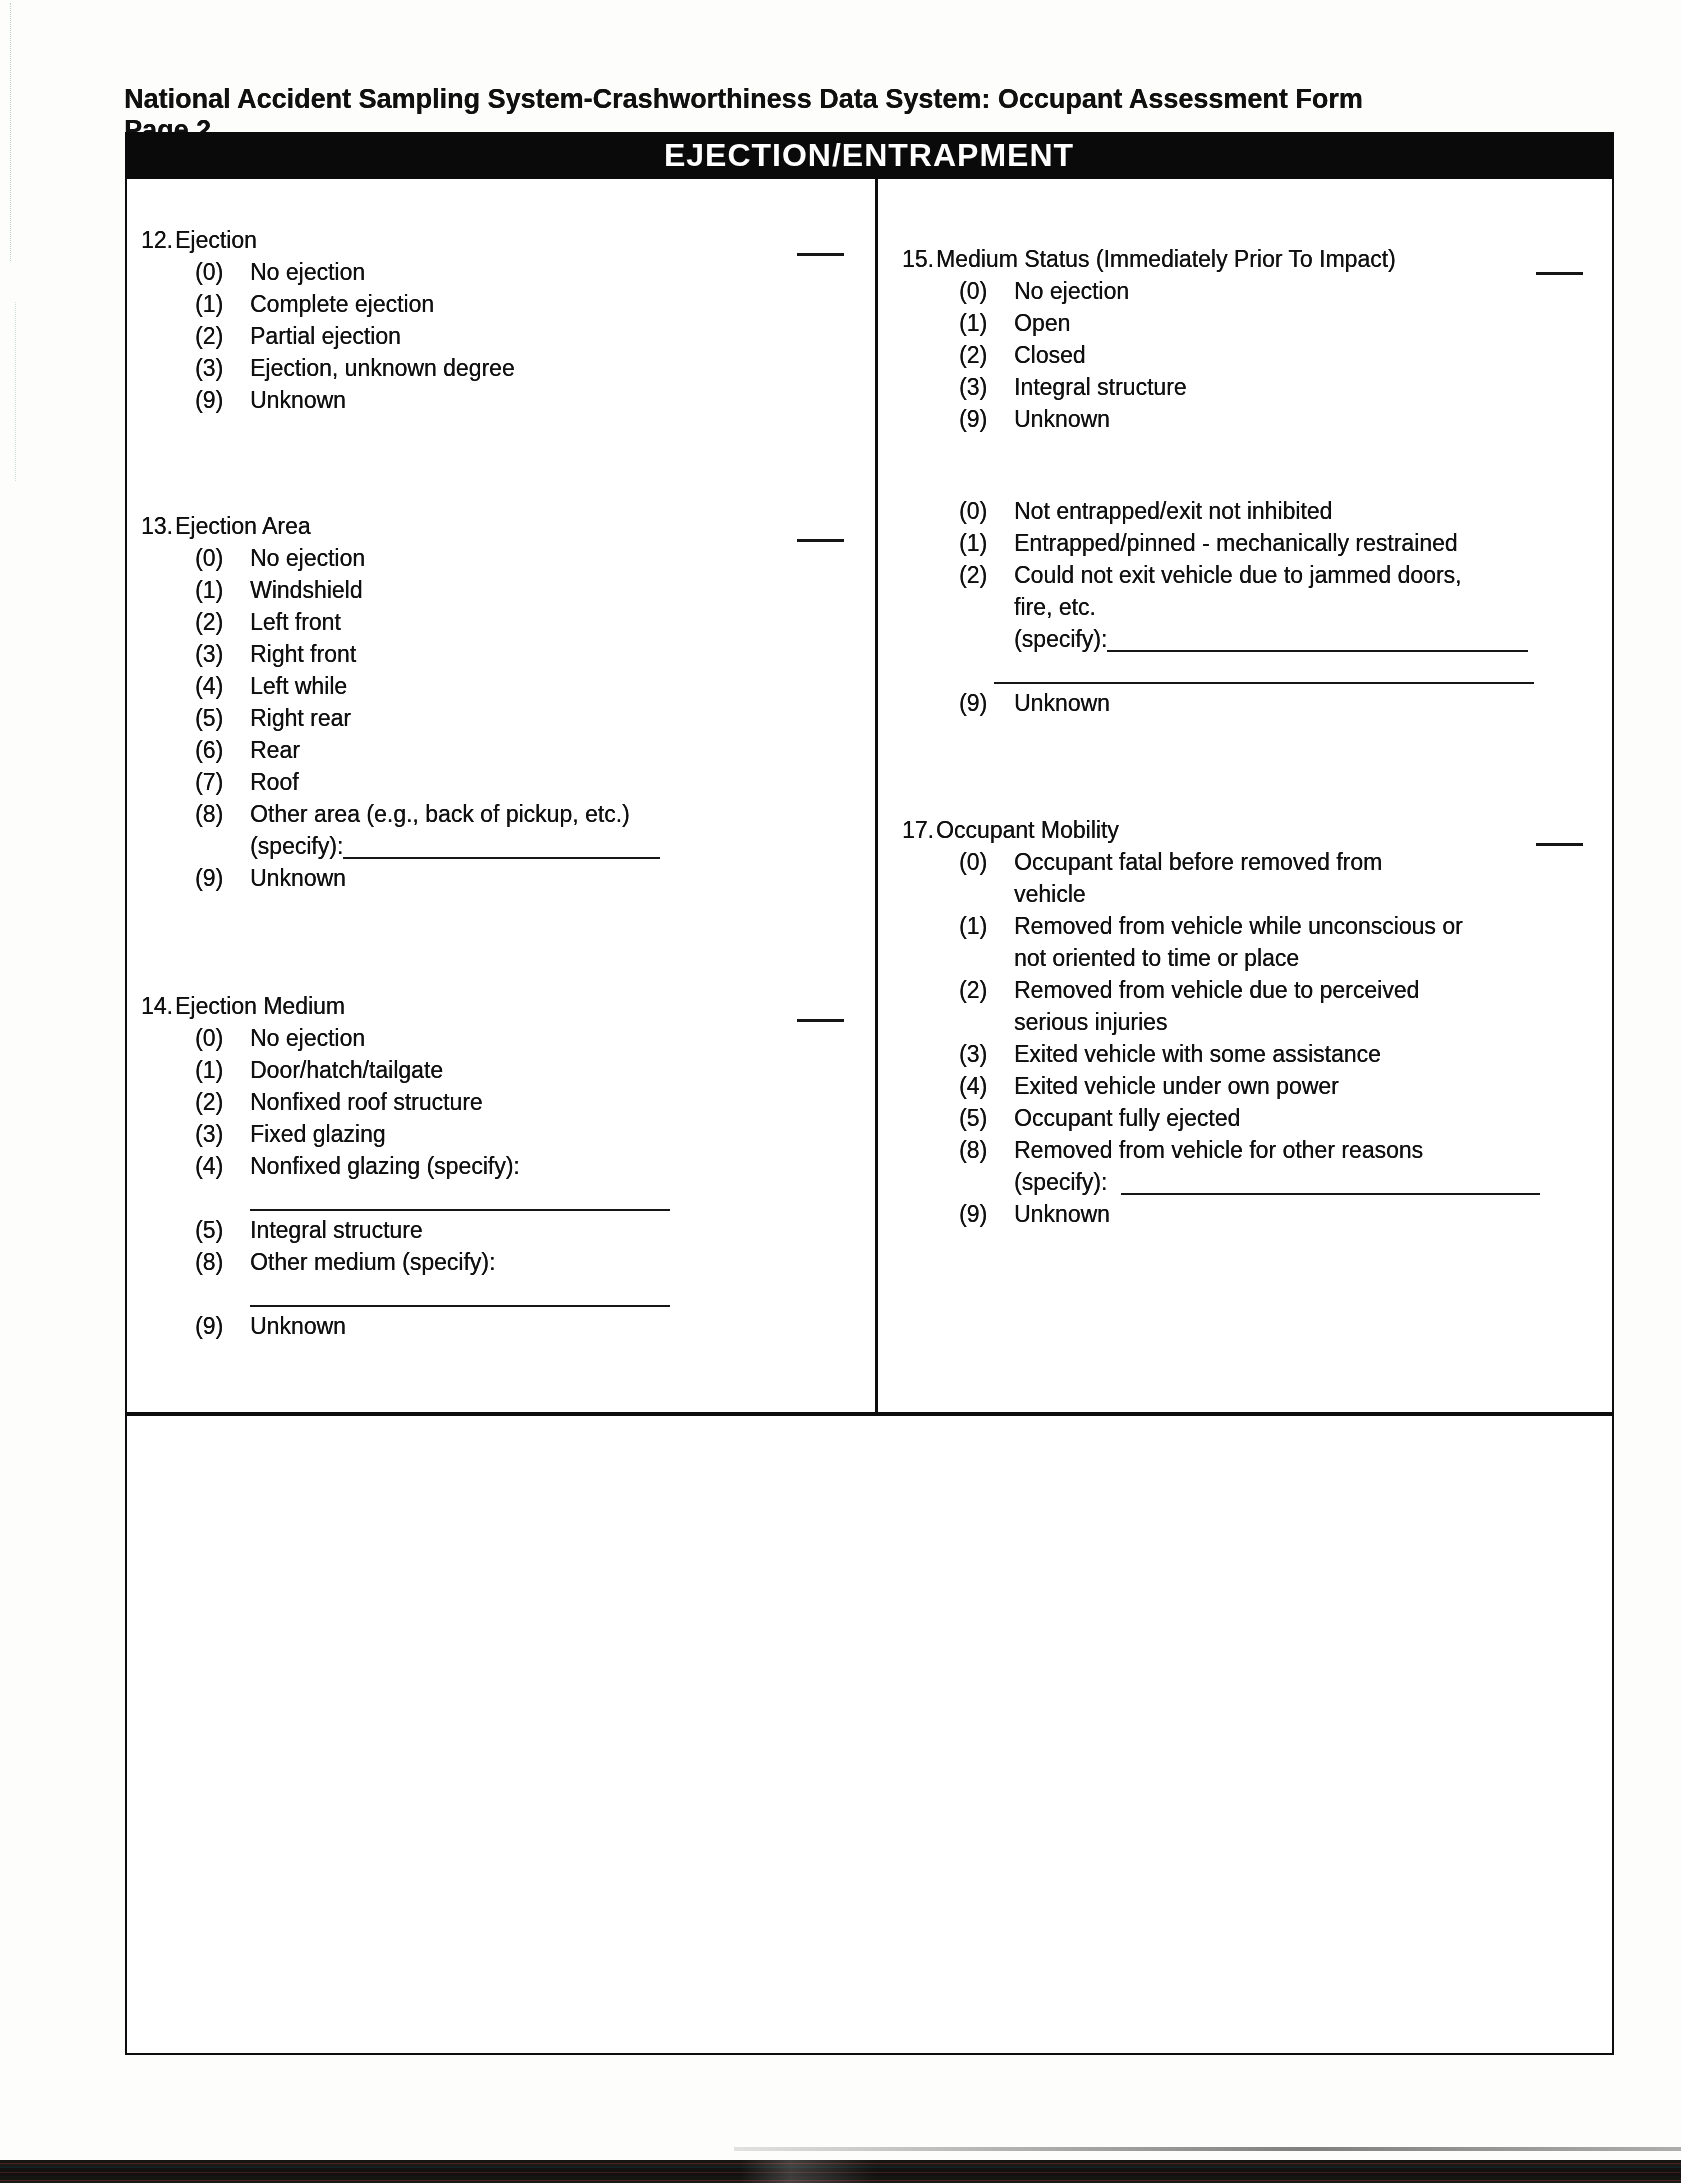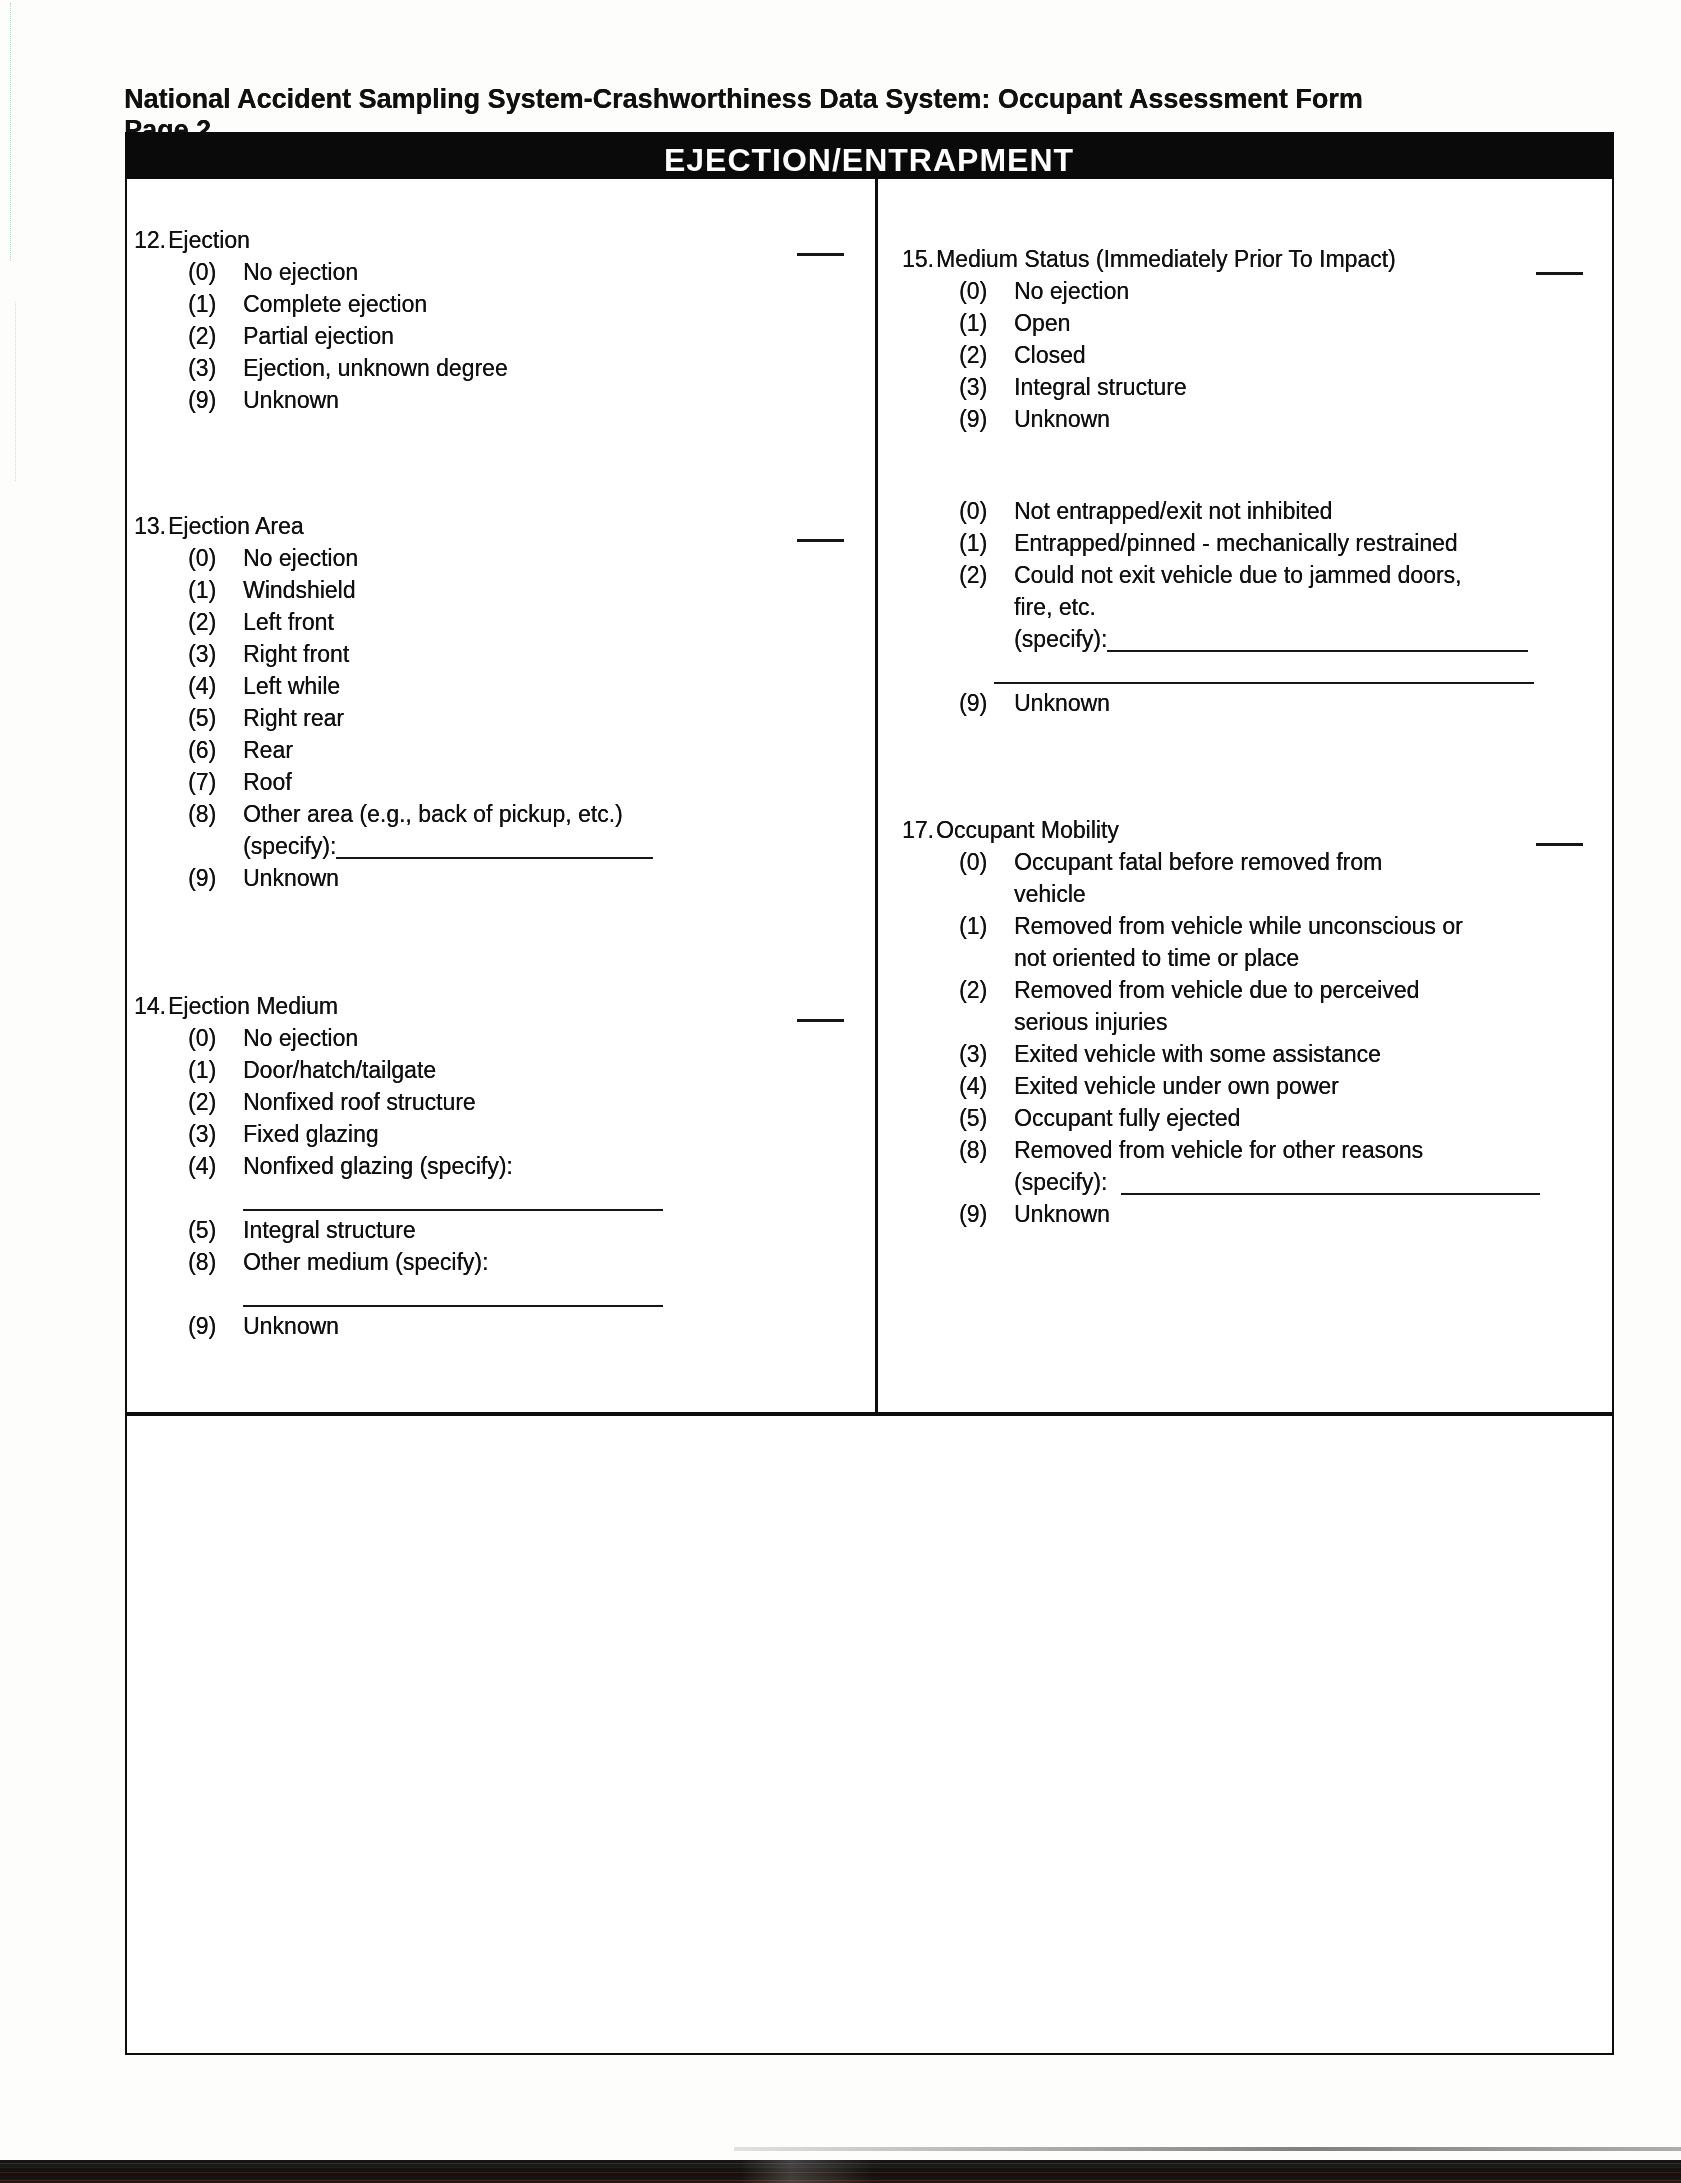--- a/index.html
+++ b/index.html
@@ -19,31 +19,31 @@
   }
 
   
   .formbox{
     position:absolute;left:125px;top:132px;width:1489px;height:1923px;
     border:2.5px solid #0d0d0d;box-sizing:border-box;background:#fff;
   }
   .banner{
     position:absolute;top:-2.5px;left:-2.5px;width:1489px;height:47px;
     background:#0a0a0a;color:#ffffff;
-    display:flex;align-items:flex-end;justify-content:center;
+    display:flex;align-items:center;justify-content:center;
     font-weight:700;font-size:32px;letter-spacing:1px;
   }
   .divider-v{position:absolute;left:748px;top:44px;width:2.5px;height:1234px;background:#0d0d0d;}
   .divider-h{position:absolute;left:-2.5px;top:1278px;width:1489px;height:3.5px;background:#0d0d0d;}
 
   .col{position:absolute;top:44px;}
   .col-l{left:0;width:748px;}
   .col-r{left:751px;width:733px;}
 
-  .sec{position:absolute;left:0;right:0;padding-left:7px;box-sizing:border-box;}
+  .sec{position:absolute;left:0;right:0;padding-left:14px;box-sizing:border-box;}
   .sec-r{padding-left:24px;}
 
   .qhead{display:flex;align-items:baseline;font-size:23px;line-height:32px;min-height:32px;}
   .qnum{width:34px;flex:none;}
   .qtitle{flex:none;white-space:nowrap;}
 
   .codeblank{
     display:inline-block;width:47px;height:6px;flex:none;
     border-bottom:3px solid #161616;position:relative;top:8px;
   }

